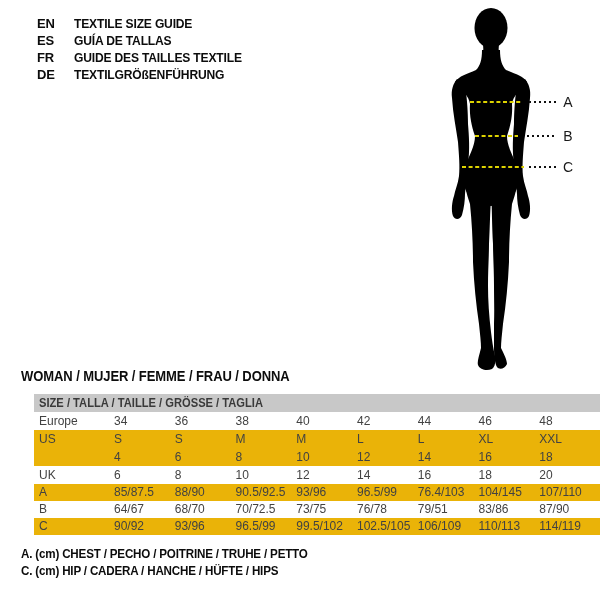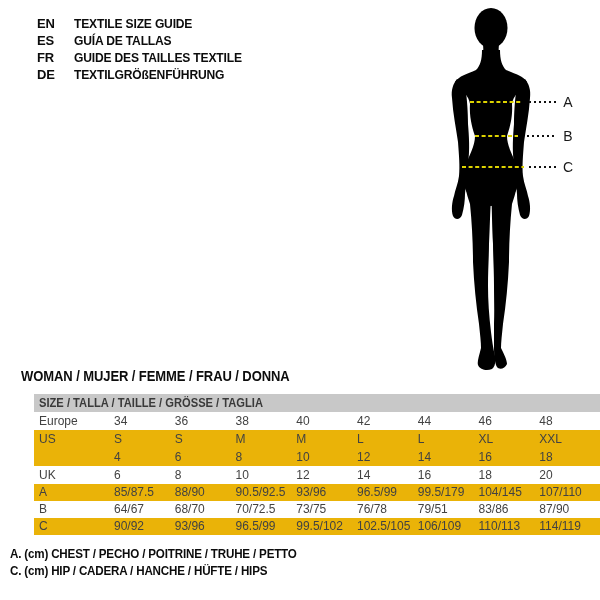--- a/index.html
+++ b/index.html
@@ -29,21 +29,21 @@
   .size-table{position:absolute;left:34px;top:394px;width:566px;font-size:12px;color:#424242;}
   .size-table-header{height:18px;line-height:18px;background:#c8c8c8;color:#3a3a3a;font-weight:700;padding-left:5px;box-sizing:border-box;font-size:12px;}
   .t-row{display:flex;align-items:center;}
   .t-row.h15{height:18px;line-height:15px;}
   .t-row.h17{height:17px;line-height:17px;}
   .t-row.stripe{background:#eab308;}
   .row-label{flex:0 0 80px;padding-left:5px;box-sizing:border-box;text-align:left;}
   .t-cell{flex:1 1 0;}
 
   
-  .legend{position:absolute;left:10px;top:546px;}
+  .legend{position:absolute;left:21px;top:546px;}
   .legend-row{height:16.5px;line-height:16.5px;font-size:12.5px;font-weight:700;color:#0c0c0c;letter-spacing:-0.2px;}
 </style>
 </head>
 <body>
 
 <div class="lang-block">
   <div class="lang-row">
     <span class="lang-code">EN</span>
     <span class="cond">TEXTILE SIZE GUIDE</span>
   </div>
@@ -143,21 +143,21 @@
     <span class="t-cell">20</span>
   </div>
 
   <div class="t-row h17 stripe">
     <span class="row-label">A</span>
     <span class="t-cell">85/87.5</span>
     <span class="t-cell">88/90</span>
     <span class="t-cell">90.5/92.5</span>
     <span class="t-cell">93/96</span>
     <span class="t-cell">96.5/99</span>
-    <span class="t-cell">99.5/179</span>
+    <span class="t-cell">76.4/103</span>
     <span class="t-cell">104/145</span>
     <span class="t-cell">107/110</span>
   </div>
 
   <div class="t-row h17">
     <span class="row-label">B</span>
     <span class="t-cell">64/67</span>
     <span class="t-cell">68/70</span>
     <span class="t-cell">70/72.5</span>
     <span class="t-cell">73/75</span>

